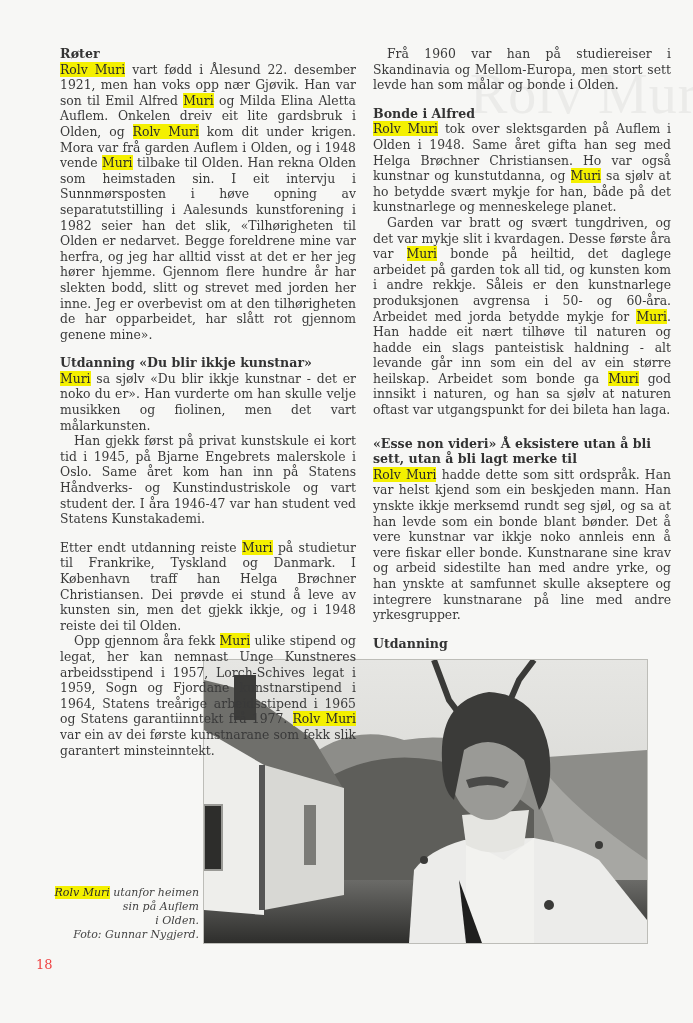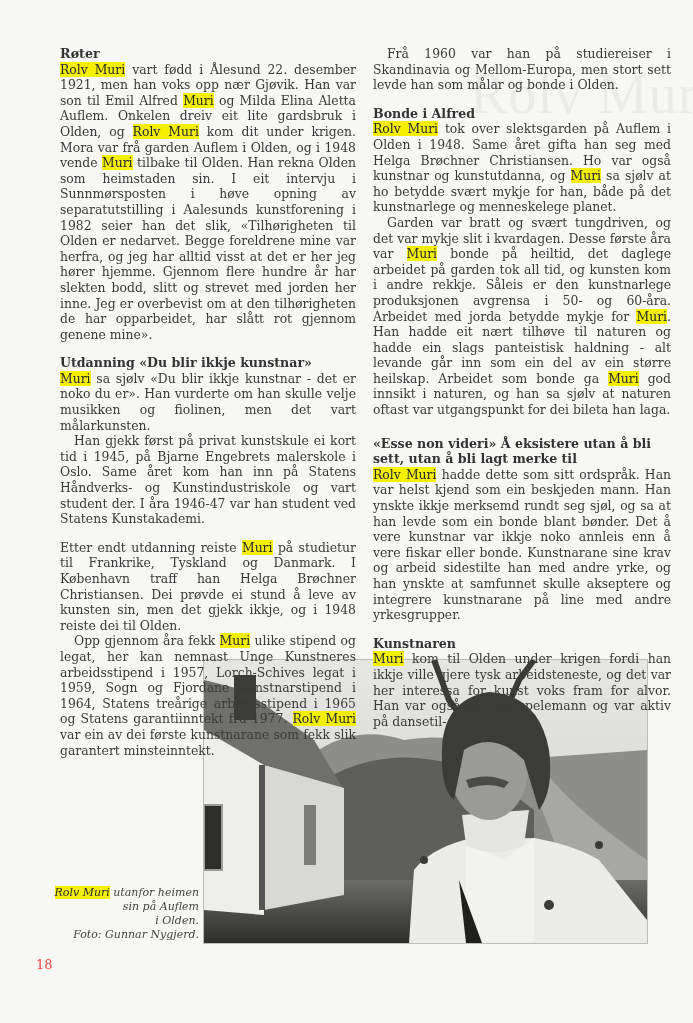--- a/index.html
+++ b/index.html
@@ -66,22 +66,21 @@
     <p><span class="hl" style="background: rgb(244, 240, 0);">Rolv Muri</span><span> tok over slektsgarden på Auflem i Olden i 1948. Same året gifta han seg med Helga Brøchner Christiansen. Ho var også kunstnar og kunstutdanna, og </span><span class="hl" style="background: rgb(244, 240, 0);">Muri</span><span> sa sjølv at ho betydde svært mykje for han, både på det kunstnarlege og menneskelege planet.</span></p>
     <p class="indent"><span>Garden var bratt og svært tungdriven, og det var mykje slit i kvardagen. Desse første åra var </span><span class="hl" style="background: rgb(244, 240, 0);">Muri</span><span> bonde på heiltid, det daglege arbeidet på garden tok all tid, og kunsten kom i andre rekkje. Såleis er den kunstnarlege produksjonen avgrensa i 50- og 60-åra. Arbeidet med jorda betydde mykje for </span><span class="hl" style="background: rgb(244, 240, 0);">Muri</span><span>. Han hadde eit nært tilhøve til naturen og hadde ein slags panteistisk haldning - alt levande går inn som ein del av ein større heilskap. Arbeidet som bonde ga </span><span class="hl" style="background: rgb(244, 240, 0);">Muri</span><span> god innsikt i naturen, og han sa sjølv at naturen oftast var utgangspunkt for dei bileta han laga.</span></p>
 
     <div class="gap-l"></div>
 
     <h3>«Esse non videri» Å eksistere utan å bli sett, utan å bli lagt merke til</h3>
     <p><span class="hl" style="background: rgb(244, 240, 0);">Rolv Muri</span><span> hadde dette som sitt ordspråk. Han var helst kjend som ein beskjeden mann. Han ynskte ikkje merksemd rundt seg sjøl, og sa at han levde som ein bonde blant bønder. Det å vere kunstnar var ikkje noko annleis enn å vere fiskar eller bonde. Kunstnarane sine krav og arbeid sidestilte han med andre yrke, og han ynskte at samfunnet skulle akseptere og integrere kunstnarane på line med andre yrkesgrupper.</span></p>
 
     <div class="gap"></div>
 
-    <h3>Kunstnaren</h3>
-    <p><span class="hl" style="background: rgb(244, 240, 0);">Muri</span><span> kom til Olden under krigen fordi han ikkje ville gjere tysk arbeidsteneste, og det var her interessa for kunst voks fram for alvor. Han var også ein bra spelemann og var aktiv på dansetil-</span></p>
+    <h3>Utdanning</h3>
   </div>
 
   <div class="photo">
     <svg width="443" height="283" viewBox="0 0 443 283">
       <defs>
         <linearGradient id="sky" x1="0" y1="0" x2="0" y2="1">
           <stop offset="0" stop-color="#e6e6e3"></stop>
           <stop offset="1" stop-color="#cfcfcb"></stop>
         </linearGradient>
         <linearGradient id="ground" x1="0" y1="0" x2="0" y2="1">

